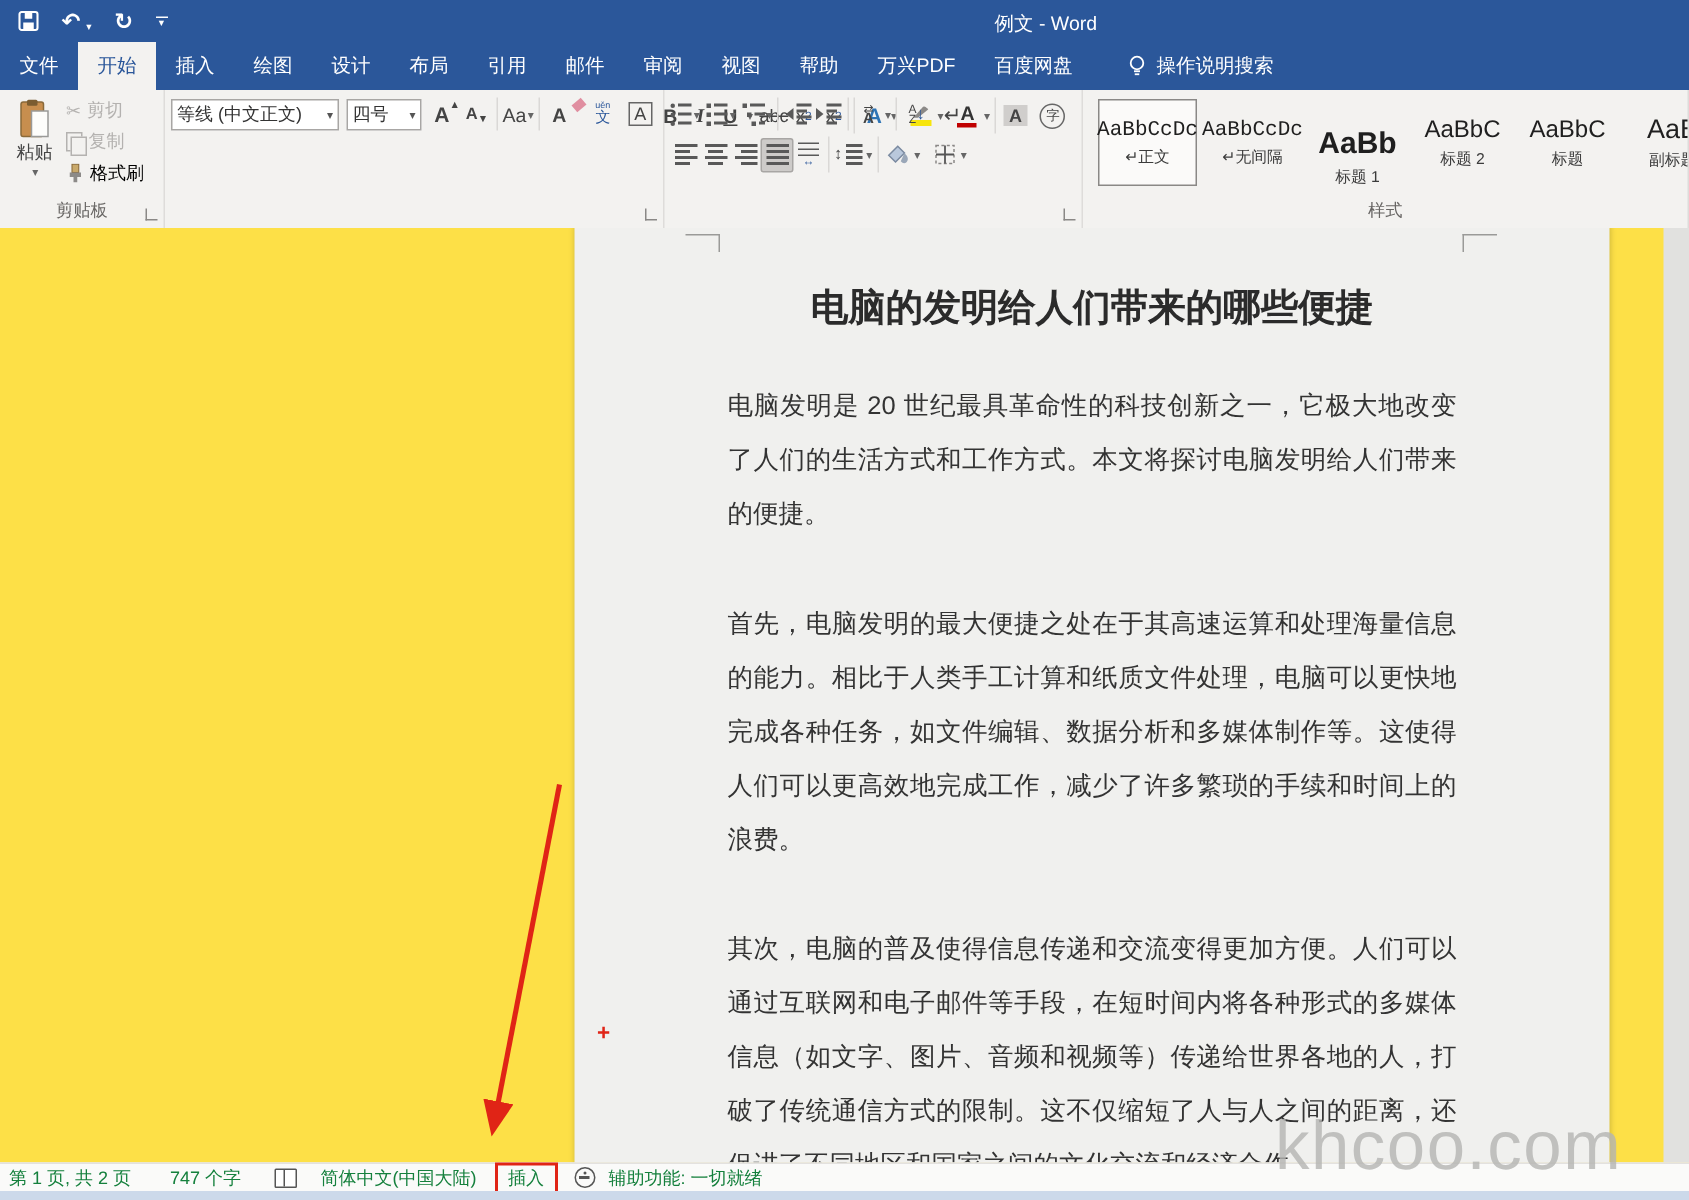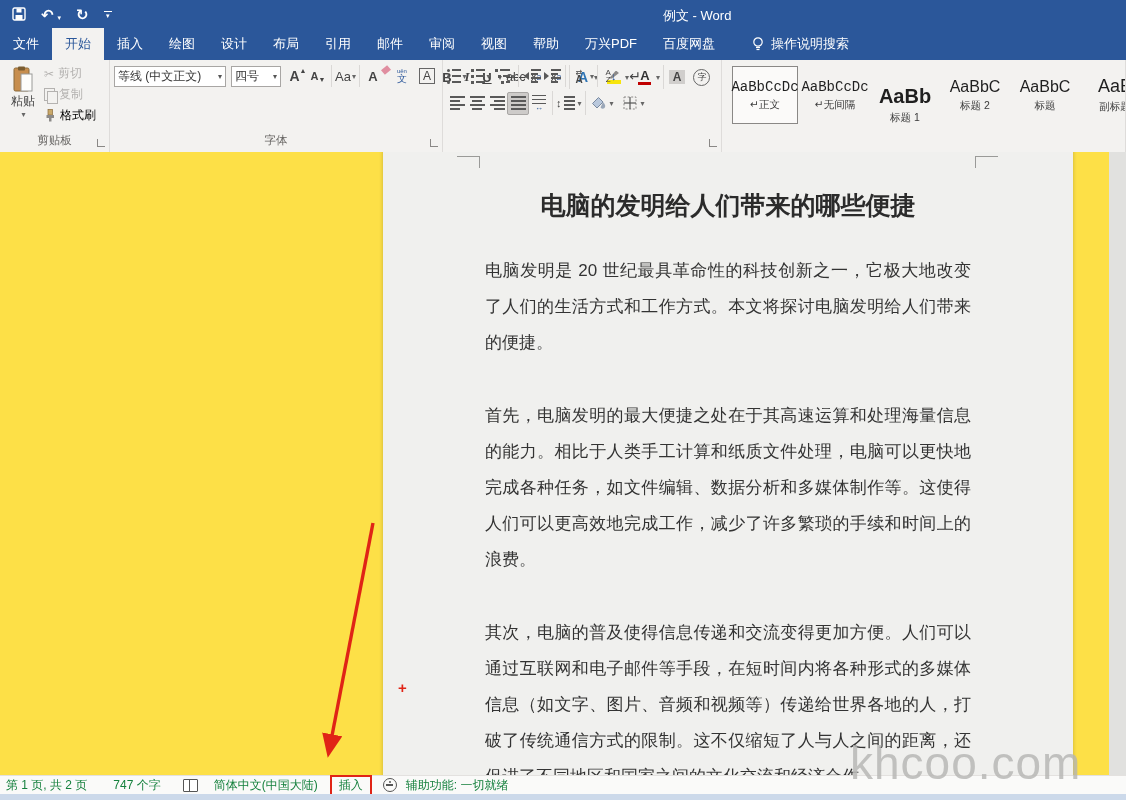--- a/index.html
+++ b/index.html
@@ -265,21 +265,20 @@
         <span class="chev8">▾</span>
         <span class="vdiv"></span>
         <span class="ibtn">
             <span class="shA">A</span>
           </span>
         <span class="ibtn" style="margin-left:5px">
             <span class="encl">字</span>
           </span>
       </div>
     </div>
-    <div class="g-label">字体</div>
     <span class="launcher"></span>
   </div>
 
   <div class="rgroup g-para">
     <div class="g-body">
       <div class="f-row">
         <span class="ibtn">
           <span class="list-ic">
               <span class="li">
                 <span class="dot"></span>
@@ -460,20 +459,21 @@
       </div>
       <div class="style-card">
         <span class="sc-preview sz-t">AaBbC</span>
         <span class="sc-name">标题</span>
       </div>
       <div class="style-card">
         <span class="sc-preview sz-sub">AaB</span>
         <span class="sc-name">副标题</span>
       </div>
     </div>
+    <div class="g-label">样式</div>
   </div>
 </div>
 
 <div class="docarea">
   <div class="scrolltrack"></div>
   <div class="page">
     <span class="cropmark cm-left"></span>
     <span class="cropmark cm-right"></span>
     <div class="doc-content">
       <div class="doc-title">电脑的发明给人们带来的哪些便捷</div>

